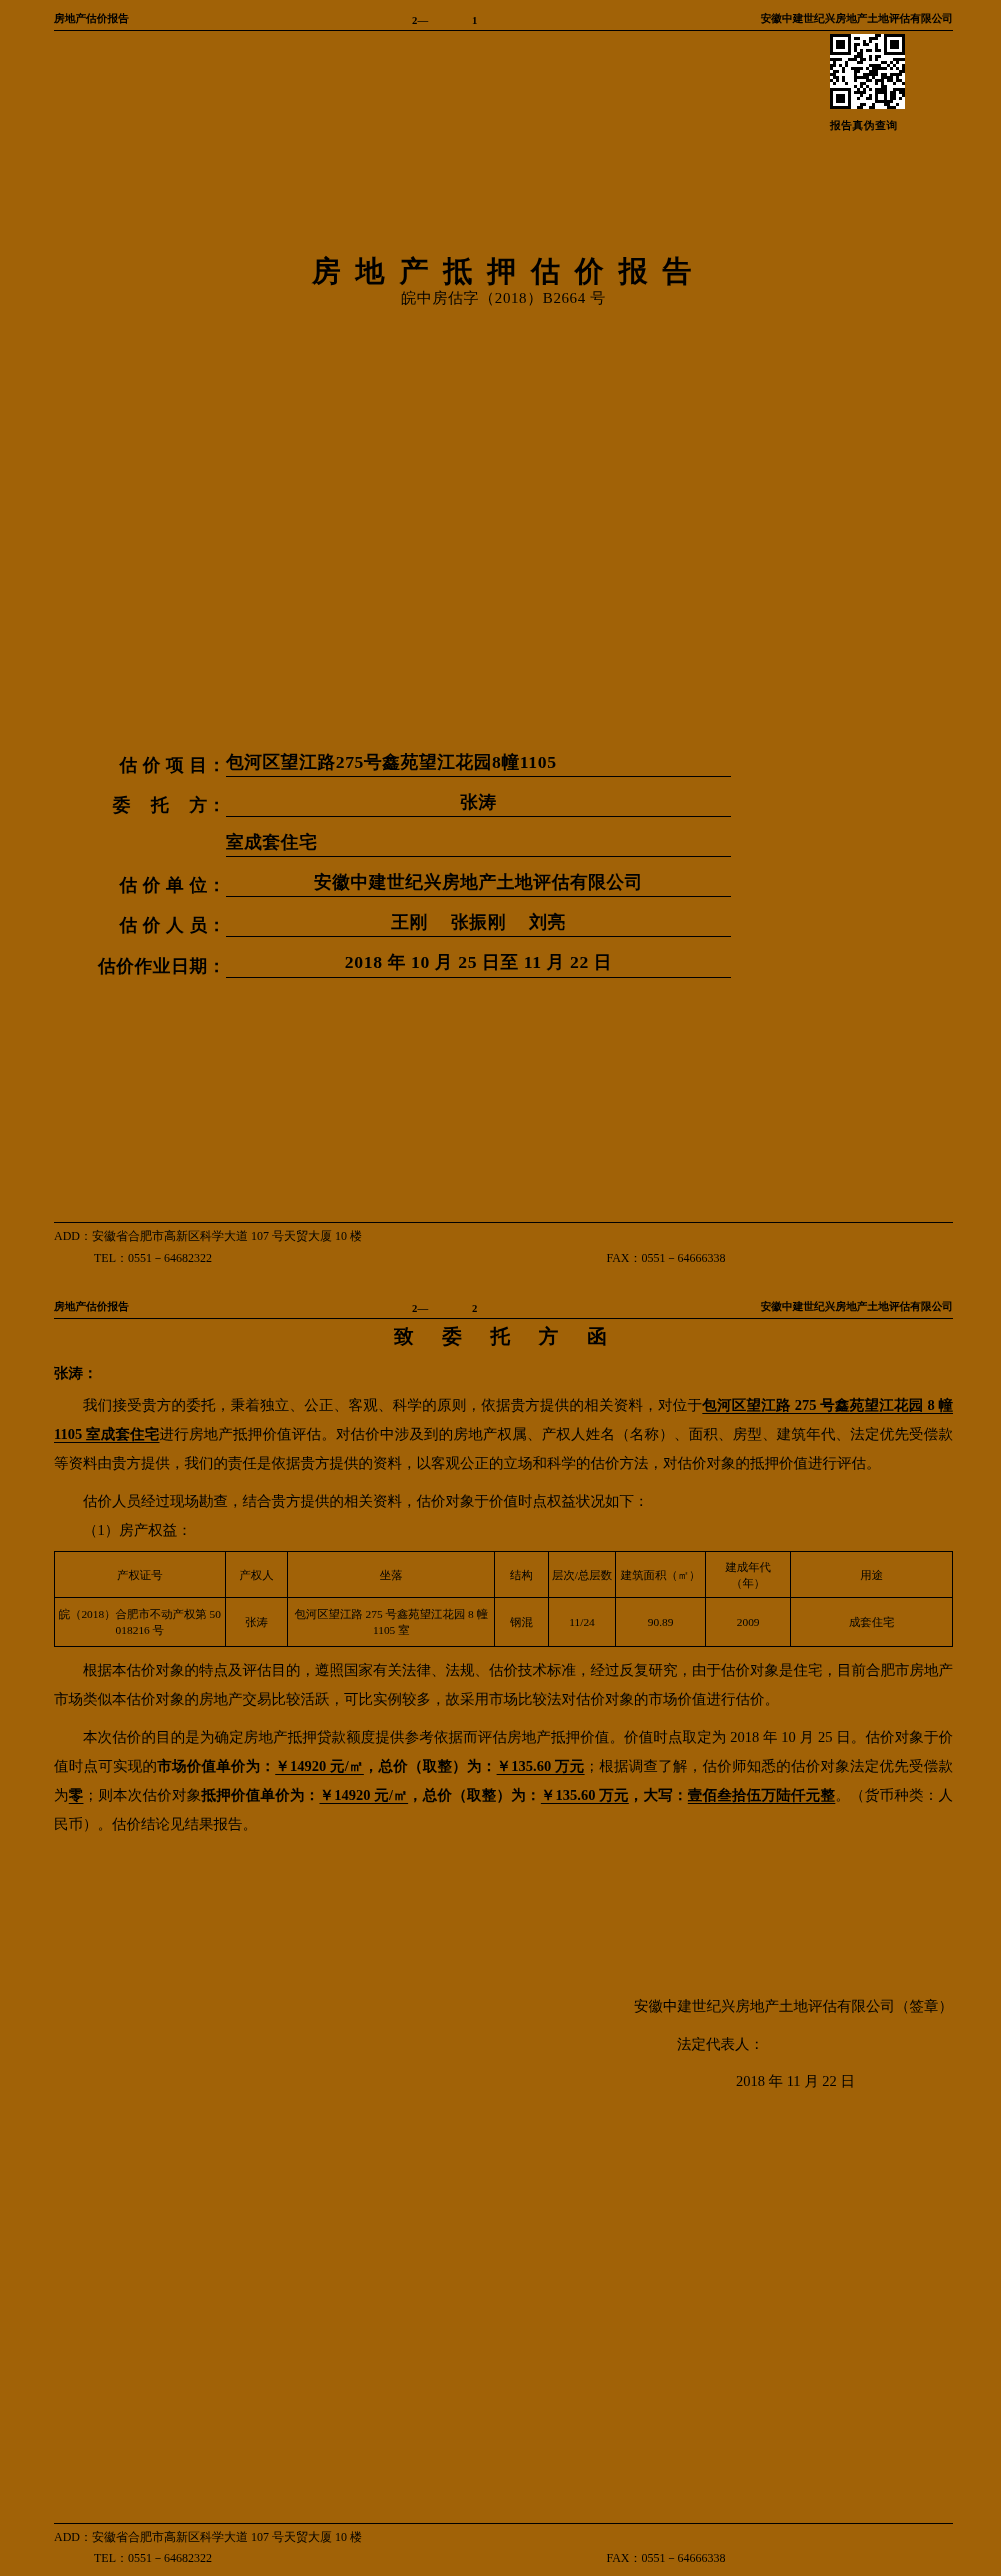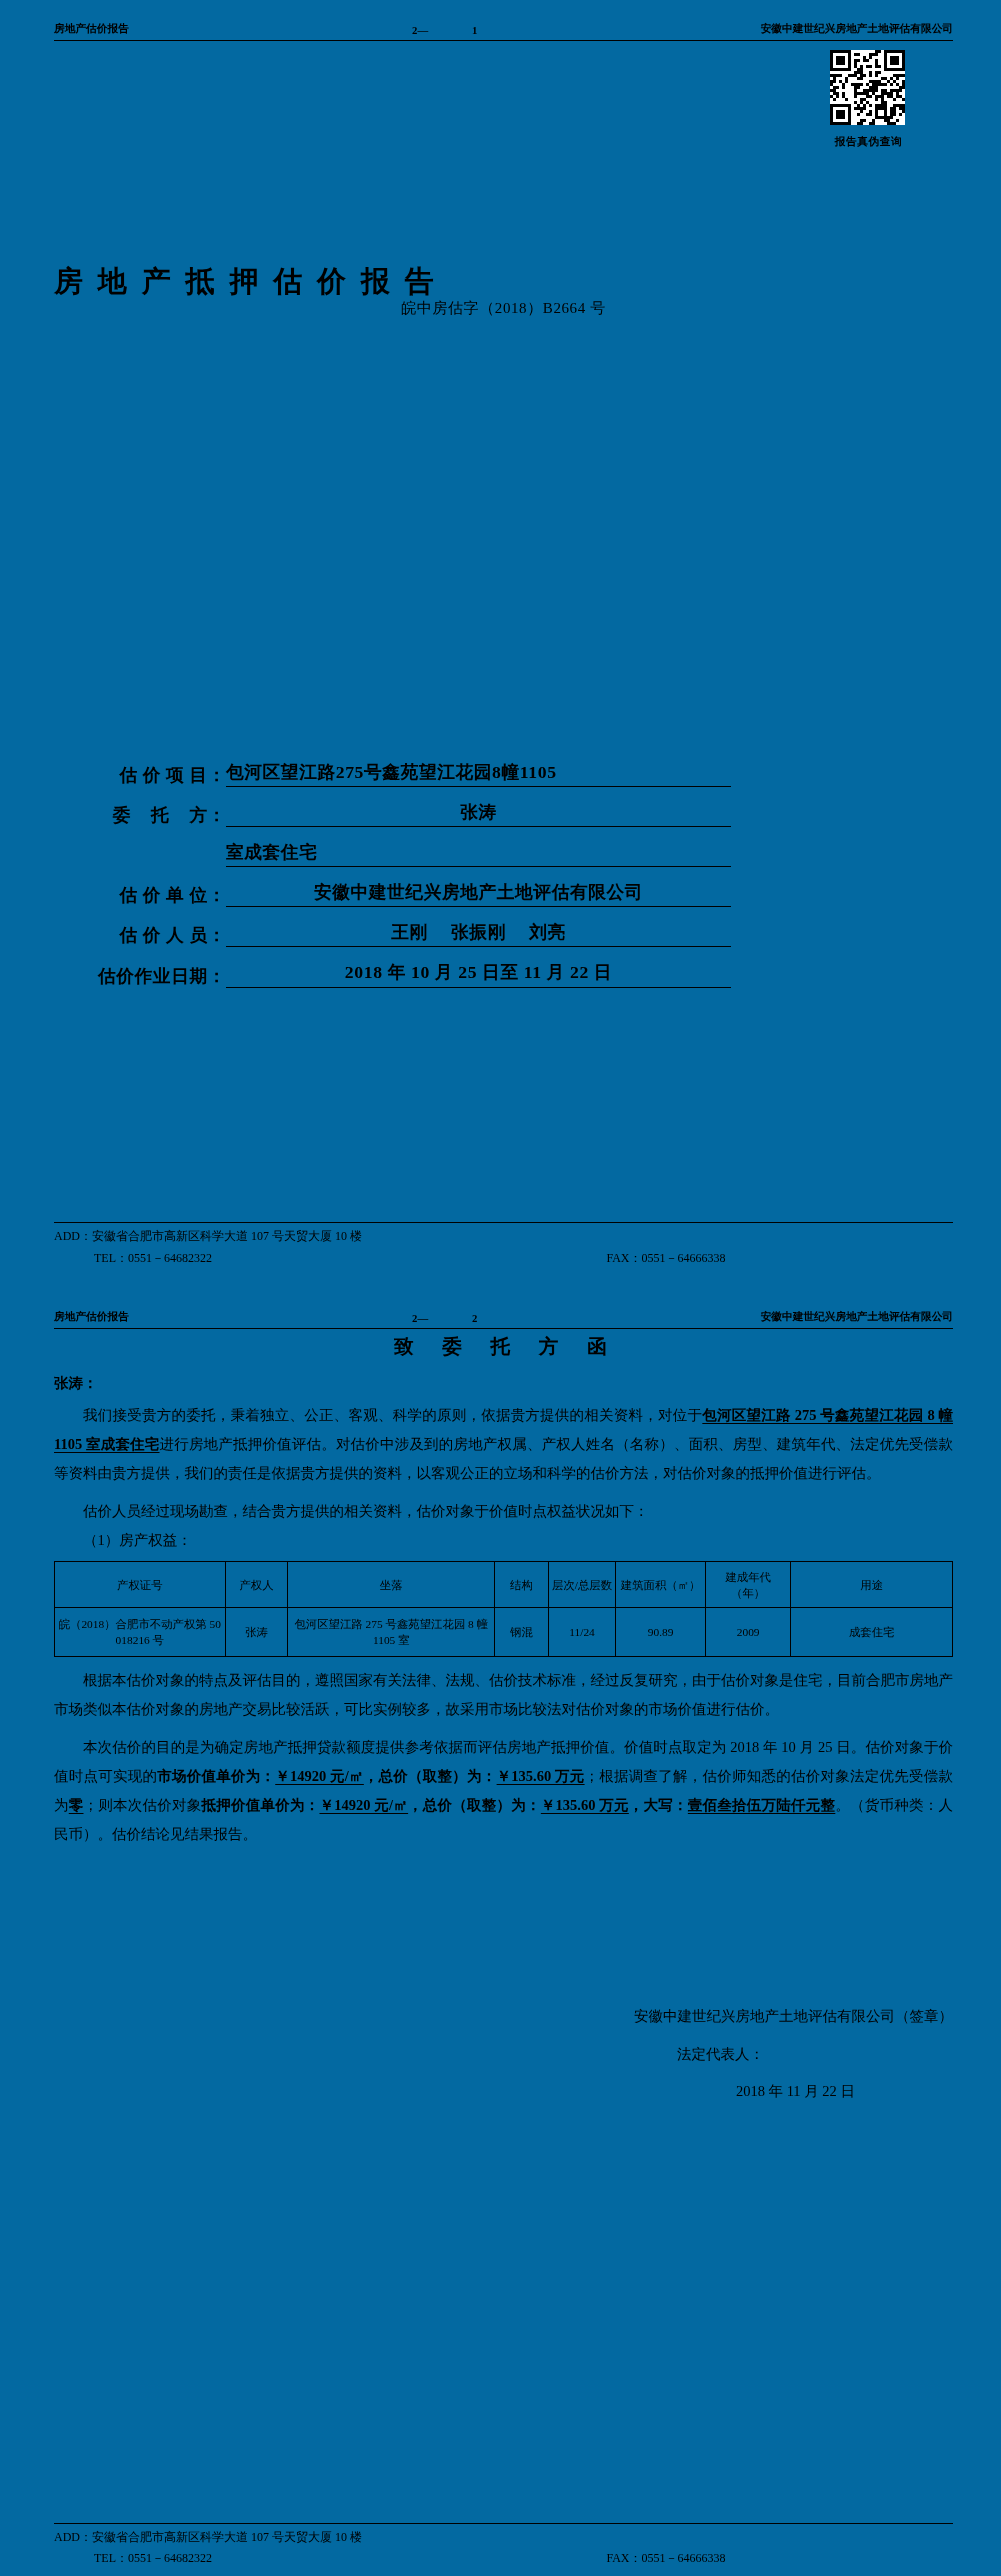--- a/index.html
+++ b/index.html
@@ -6,43 +6,43 @@
   body {
     width: 1002px;
     color: #000;
     font-family: "Liberation Serif", "DejaVu Serif", serif;
   }
   .page {
     position: relative;
     width: 1002px;
     height: 1288px;
     box-sizing: border-box;
-    padding: 18px 49px 0 54px;
+    padding: 8px 49px 0 54px;
     overflow: hidden;
-    background: #0369a1;
+    background: #a16207;
   }
   
   .pg-header {
     display: flex;
     justify-content: space-between;
     align-items: flex-end;
     padding: 4.4px 0 3.2px 0;
     border-bottom: 1.3px solid #000;
     font-size: 10.7px;
     font-weight: bold;
   }
   .ph-center { display: flex; gap: 44px; }
   
-  .qr-wrap { position: absolute; top: 50px; right: 95px; width: 77px; text-align: center; }
+  .qr-wrap { position: absolute; top: 34px; right: 95px; width: 77px; text-align: left; }
   .qr-svg { width: 75px; height: 75px; display: block; }
   .qr-caption { margin-top: 10px; font-weight: bold; font-size: 10.7px; letter-spacing: 0.6px; white-space: nowrap; }
   
   .cover-title {
     margin: 223px 0 0 0;
-    text-align: left;
+    text-align: center;
     font-size: 29px;
     font-weight: bold;
     letter-spacing: 3.8px;
     line-height: 35px;
     white-space: pre;
   }
   .doc-no { text-align: center; font-size: 15px; letter-spacing: 0.6px; }
   .form { margin-top: 442px; }
   .f-row { display: flex; align-items: flex-end; margin-bottom: 12.6px; font-size: 17.7px; font-weight: bold; }
   .f-label { width: 172px; flex: none; white-space: pre; letter-spacing: 0.6px; text-align: right; }

